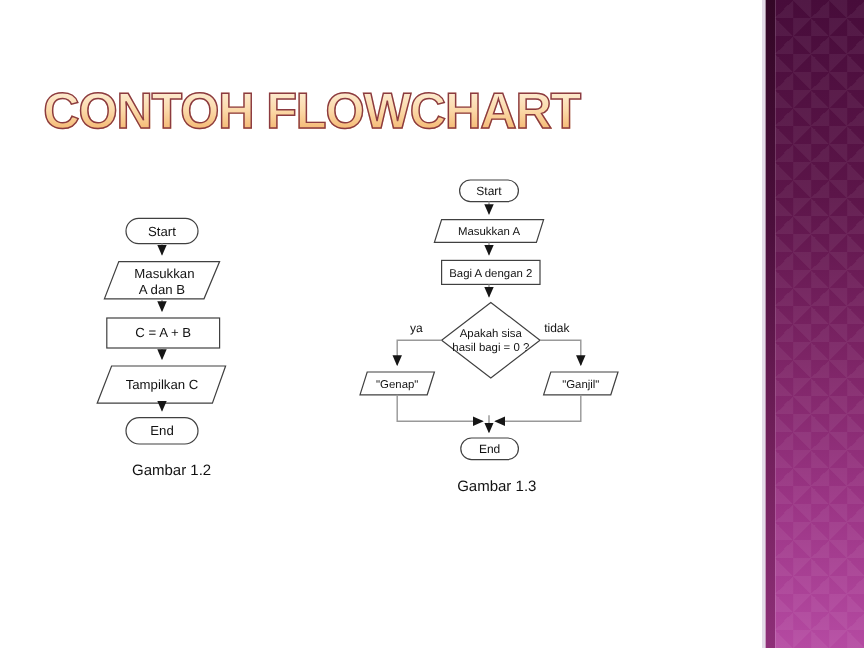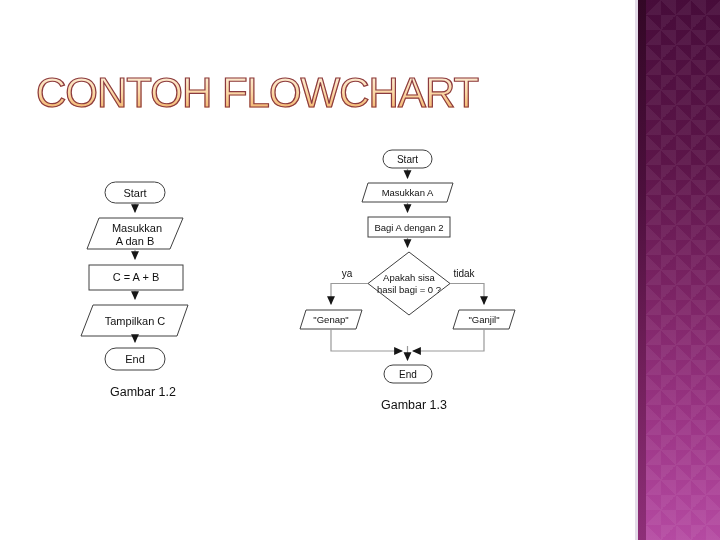--- a/index.html
+++ b/index.html
@@ -27,21 +27,21 @@
       linear-gradient(45deg,  rgba(255,255,255,.055) 25%, transparent 25%, transparent 75%, rgba(255,255,255,.055) 75%),
       linear-gradient(-45deg, rgba(255,255,255,.055) 25%, transparent 25%, transparent 75%, rgba(255,255,255,.055) 75%),
       linear-gradient(#470c3a 0%, #5c1549 30%, #7c2465 55%, #9b3585 78%, #b54aa2 100%);
     background-size:30px 30px, 30px 30px, 100% 100%;
     background-position:0 0, 15px 15px, 0 0;
   }
 
   
   .slide-title {
     position:absolute; left:36px; top:72px;
-    font-size:42px; font-weight:normal; line-height:1;
+    font-size:42px; font-weight:bold; line-height:1;
     letter-spacing:-1px;
     background:linear-gradient(#fdf0dc 0%, #fbd9a8 48%, #f2ad5e 100%);
     -webkit-background-clip:text; background-clip:text;
     color:transparent;
     -webkit-text-stroke:1.2px #8b3a40;
   }
 
   
   .fc { position:absolute; overflow:visible; }
   .fc-left  { left:60px;  top:150px; }

